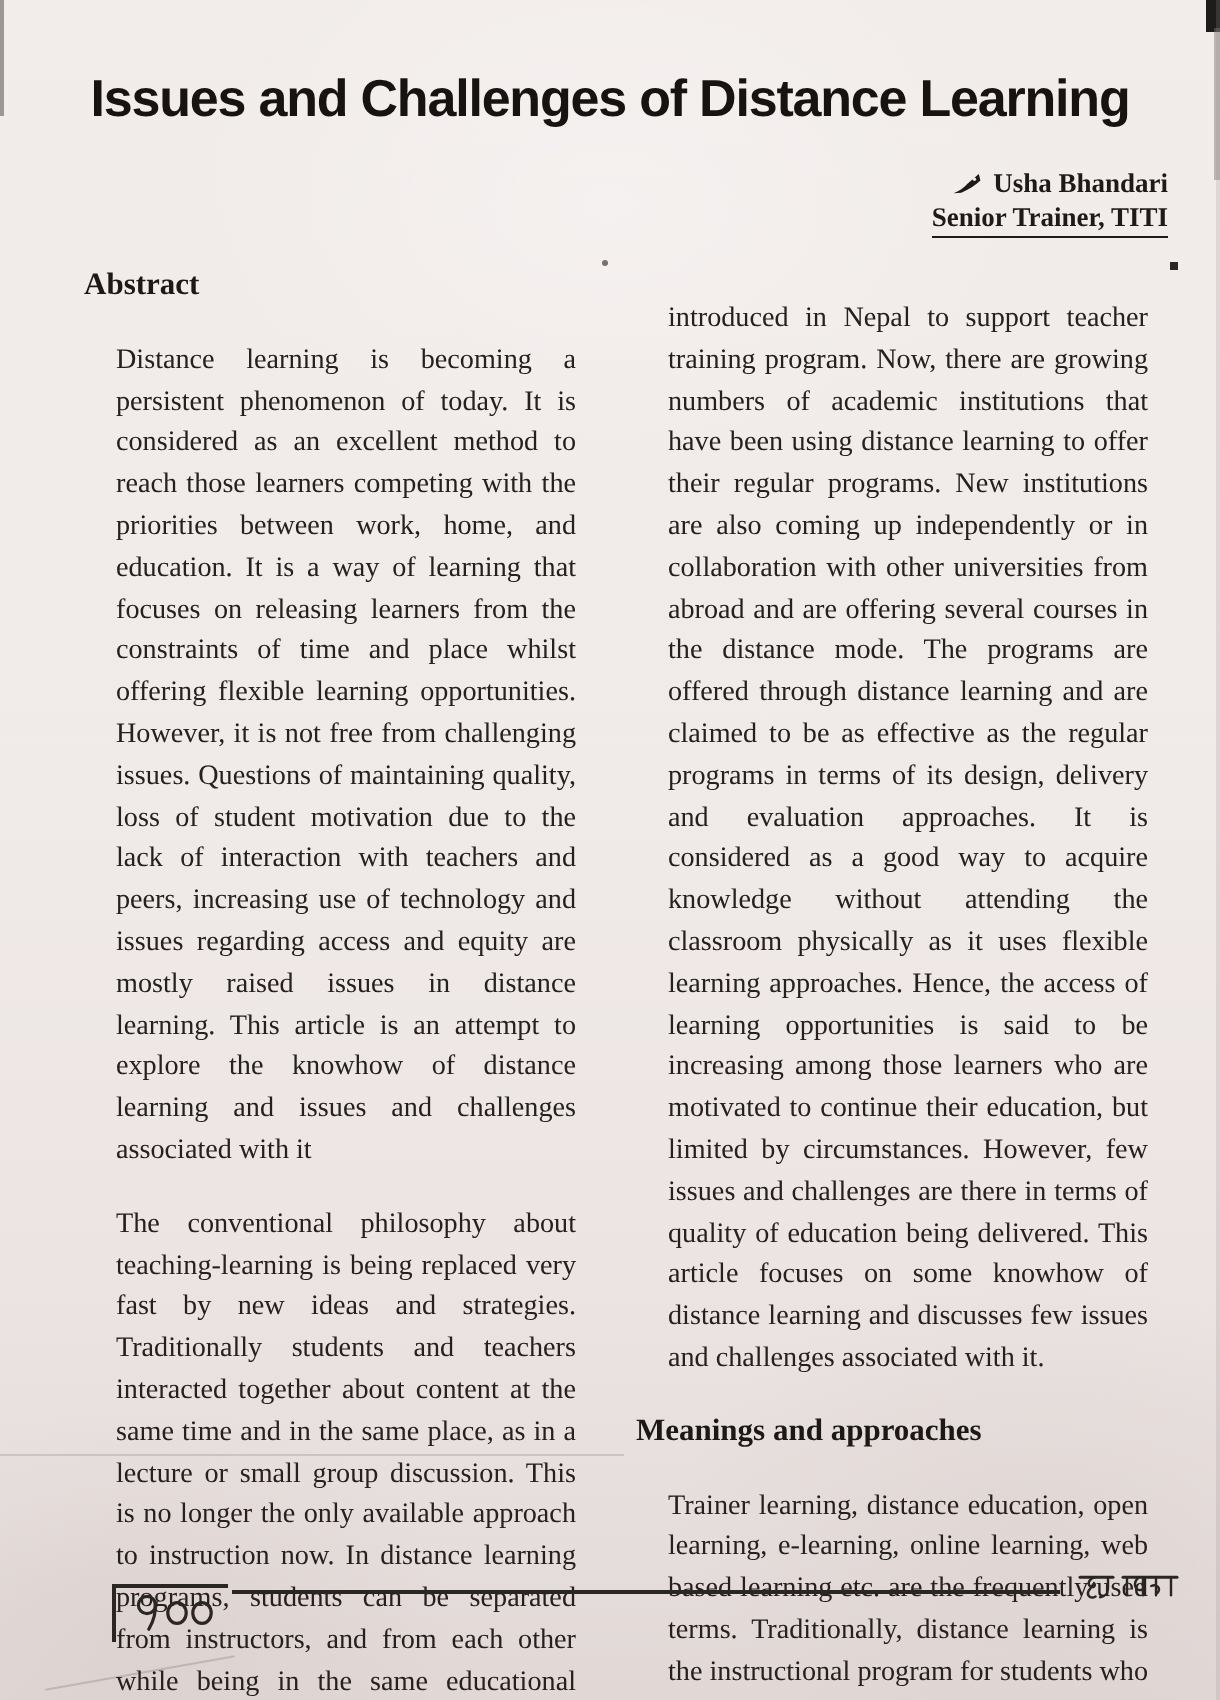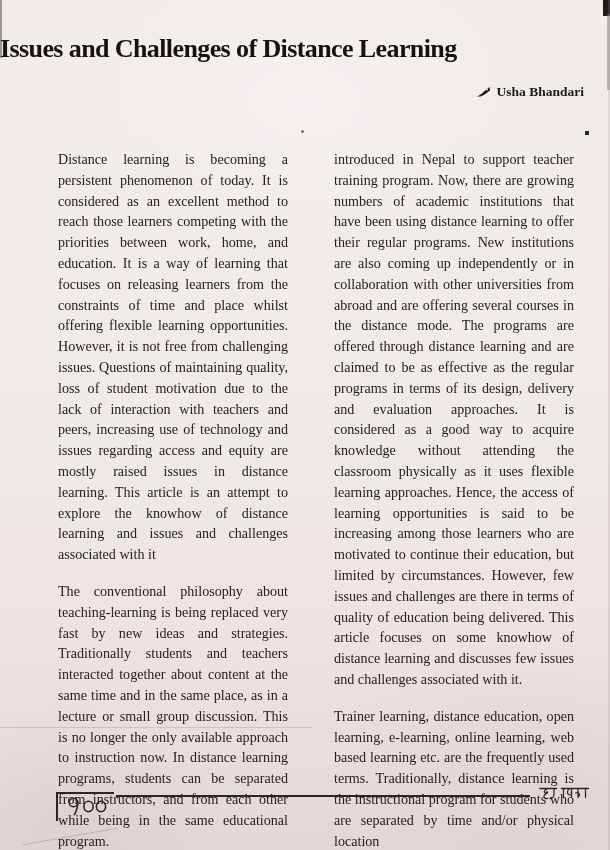--- a/index.html
+++ b/index.html
@@ -17,22 +17,22 @@
   .art-left-edge{left:0;top:0;width:2px;height:58px;background:#6f6a66;opacity:.65;}
   .art-top-right-block{left:603px;top:0;width:7px;height:16px;background:#1d1c1b;}
   .art-right-edge{left:607px;top:14px;width:3px;height:76px;background:#7a7370;opacity:.45;}
   .art-right-faint{left:608px;top:0;width:2px;height:850px;background:#9a908d;opacity:.22;}
   .art-dot1{left:585px;top:131px;width:4px;height:4px;background:#2a2625;}
   .art-dot2{left:301px;top:130px;width:3px;height:3px;border-radius:50%;background:#57504d;opacity:.8;}
   .art-crease-mid{left:0;top:727px;width:312px;height:1px;background:#8a7d7a;opacity:.28;}
   .art-crease-bl{left:22px;top:836px;width:96px;height:1px;background:#8a7d7a;opacity:.35;transform:rotate(-10deg);}
   
   .title{
-    position:absolute;left:0;top:34px;width:610px;margin:0;
-    font-family:Liberation Serif, serif;font-weight:bold;font-size:26px;
+    position:absolute;left:0;top:34px;width:610px;margin:0;text-align:center;
+    font-family:Liberation Sans, sans-serif;font-weight:bold;font-size:26px;
     letter-spacing:-.6px;color:#161311;
   }
   .author{position:absolute;right:26px;top:84px;text-align:center;font-size:13.5px;font-weight:bold;color:#1e1a18;line-height:16px;}
   .author-line1{display:flex;align-items:center;justify-content:flex-end;gap:6px;}
   .author-role{display:inline-block;margin-top:1px;border-bottom:1.6px solid #1e1a18;padding-bottom:1px;}
   .pen{display:inline-flex;}
   
   .columns{position:absolute;left:42px;top:133px;width:548px;display:flex;gap:14px;}
   .col{font-size:14.1px;line-height:20.8px;text-align:justify;}
   .col-left{width:262px;}
@@ -67,30 +67,33 @@
   <div class="author">
     <div class="author-line1">
       <span class="pen">
         <svg width="15" height="12" viewBox="0 0 15 12" aria-hidden="true">
           <path d="M0.8 10.6 C3.4 9.6 5.6 8.2 8 5.6 L13.4 1 L14.2 4.2 C11.4 6.8 8.2 8.8 4.6 10.4 Z" fill="#1e1a18"></path>
           <circle cx="11.2" cy="3.6" r="0.9" fill="#f0eae8"></circle>
         </svg>
       </span>
       <span>Usha Bhandari</span>
     </div>
+    <span class="author-role">Senior Trainer, TITI</span>
   </div>
 
   <main class="columns">
     <section class="col col-left">
+      <h2>Abstract</h2>
       <p>Distance learning is becoming a persistent phenomenon of today. It is considered as an excellent method to reach those learners competing with the priorities between work, home, and education. It is a way of learning that focuses on releasing learners from the constraints of time and place whilst offering flexible learning opportunities. However, it is not free from challenging issues. Questions of maintaining quality, loss of student motivation due to the lack of interaction with teachers and peers, increasing use of technology and issues regarding access and equity are mostly raised issues in distance learning. This article is an attempt to explore the knowhow of distance learning and issues and challenges associated with it</p>
       <p>The conventional philosophy about teaching-learning is being replaced very fast by new ideas and strategies. Traditionally students and teachers interacted together about content at the same time and in the same place, as in a lecture or small group discussion. This is no longer the only available approach to instruction now. In distance learning programs, students can be separated from instructors, and from each other while being in the same educational program.</p>
     </section>
 
     <section class="col col-right">
       <p>introduced in Nepal to support teacher training program. Now, there are growing numbers of academic institutions that have been using distance learning to offer their regular programs. New institutions are also coming up independently or in collaboration with other universities from abroad and are offering several courses in the distance mode. The programs are offered through distance learning and are claimed to be as effective as the regular programs in terms of its design, delivery and evaluation approaches. It is considered as a good way to acquire knowledge without attending the classroom physically as it uses flexible learning approaches. Hence, the access of learning opportunities is said to be increasing among those learners who are motivated to continue their education, but limited by circumstances. However, few issues and challenges are there in terms of quality of education being delivered. This article focuses on some knowhow of distance learning and discusses few issues and challenges associated with it.</p>
+      <h2 class="h-gap">Meanings and approaches</h2>
       <p>Trainer learning, distance education, open learning, e-learning, online learning, web based learning etc. are the frequently used terms. Traditionally, distance learning is the instructional program for students who are separated by time and/or physical location</p>
     </section>
   </main>
 
   <div class="bracket">
     <svg class="pagenum-svg" width="42" height="21" viewBox="0 0 42 21" role="img" aria-label="१००">
 
       <circle class="stroke" cx="7.5" cy="6.5" r="4.3" stroke-width="1.6"></circle>
       <path class="stroke" d="M11.6 5.2 C12 9.4 10.8 14.6 8.4 18.6" stroke-width="1.6"></path>
 

